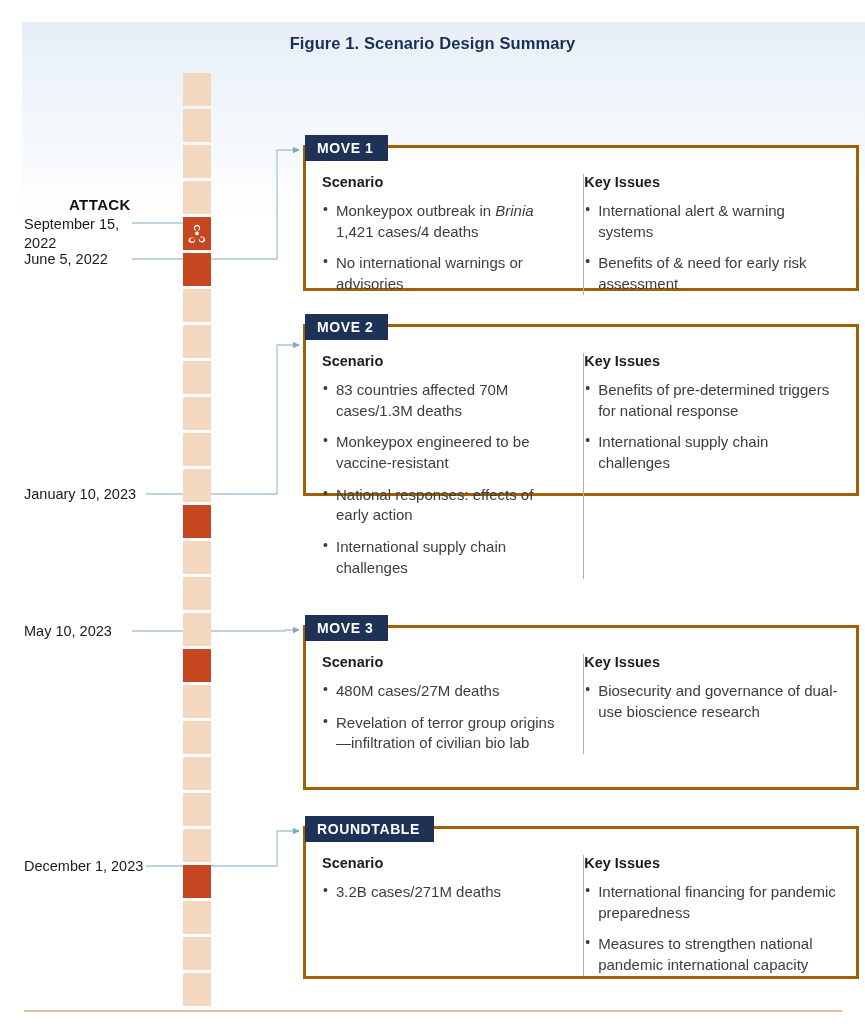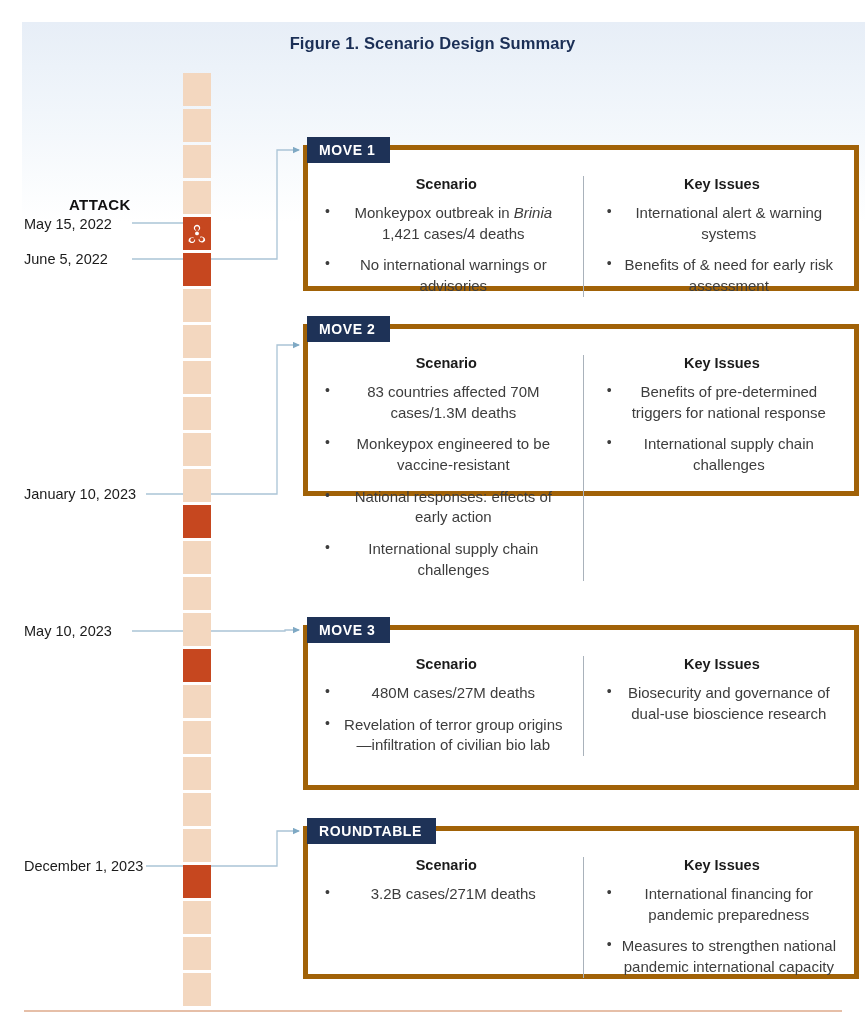--- a/index.html
+++ b/index.html
@@ -100,21 +100,21 @@
     width: 865px; height: 1024px;
     z-index: 1;
     pointer-events: none;
   }
 
   
   .panel {
     position: absolute;
     left: 303px;
     width: 556px;
-    border: 5px solid #a16207;
+    border: 3px solid #a16207;
     background: #ffffff;
     box-sizing: border-box;
     z-index: 2;
   }
   .panel-tag {
     position: absolute;
     left: -1px;
     top: -13px;
     height: 26px;
     padding: 0 14px 0 12px;
@@ -125,30 +125,28 @@
     letter-spacing: 0.6px;
     display: flex;
     align-items: center;
     box-sizing: border-box;
     z-index: 4;
   }
   .panel-body {
     display: flex;
     padding: 26px 16px 14px 16px;
     box-sizing: border-box;
-    text-align: center;
   }
   .col-scenario {
     width: 272px;
     padding-right: 14px;
     box-sizing: border-box;
   }
   .col-issues {
     width: 268px;
-    padding-left: 22px;
     border-left: 1px solid #a9b2bb;
     box-sizing: border-box;
   }
   .col-head {
     font-size: 14.5px;
     font-weight: bold;
     color: #1b1b1b;
     margin-bottom: 11px;
   }
   ul.bullets {
@@ -253,21 +251,21 @@
       <div class="tl-block"></div>
       <div class="tl-block"></div>
       <div class="tl-block"></div>
       <div class="tl-block hot"></div>
       <div class="tl-block"></div>
       <div class="tl-block"></div>
       <div class="tl-block"></div>
     </div>
 
   <div id="date-labels">
-      <div class="date-label" style="top: 195px; left: 24px;"><span class="attack-word">ATTACK</span><span>May 15, 2022</span></div>
+      <div class="date-label" style="top: 195px; left: 24px;"><span class="attack-word">ATTACK</span><span>September 15, 2022</span></div>
       <div class="date-label" style="top: 250px; left: 24px;"><span>June 5, 2022</span></div>
       <div class="date-label" style="top: 485px; left: 24px;"><span>January 10, 2023</span></div>
       <div class="date-label" style="top: 622px; left: 24px;"><span>May 10, 2023</span></div>
       <div class="date-label" style="top: 857px; left: 24px;"><span>December 1, 2023</span></div>
     </div>
 
   <div id="panels">
       <div class="panel" style="top: 145px; height: 146px;">
         <div class="panel-tag">MOVE 1</div>
         <div class="panel-body">

